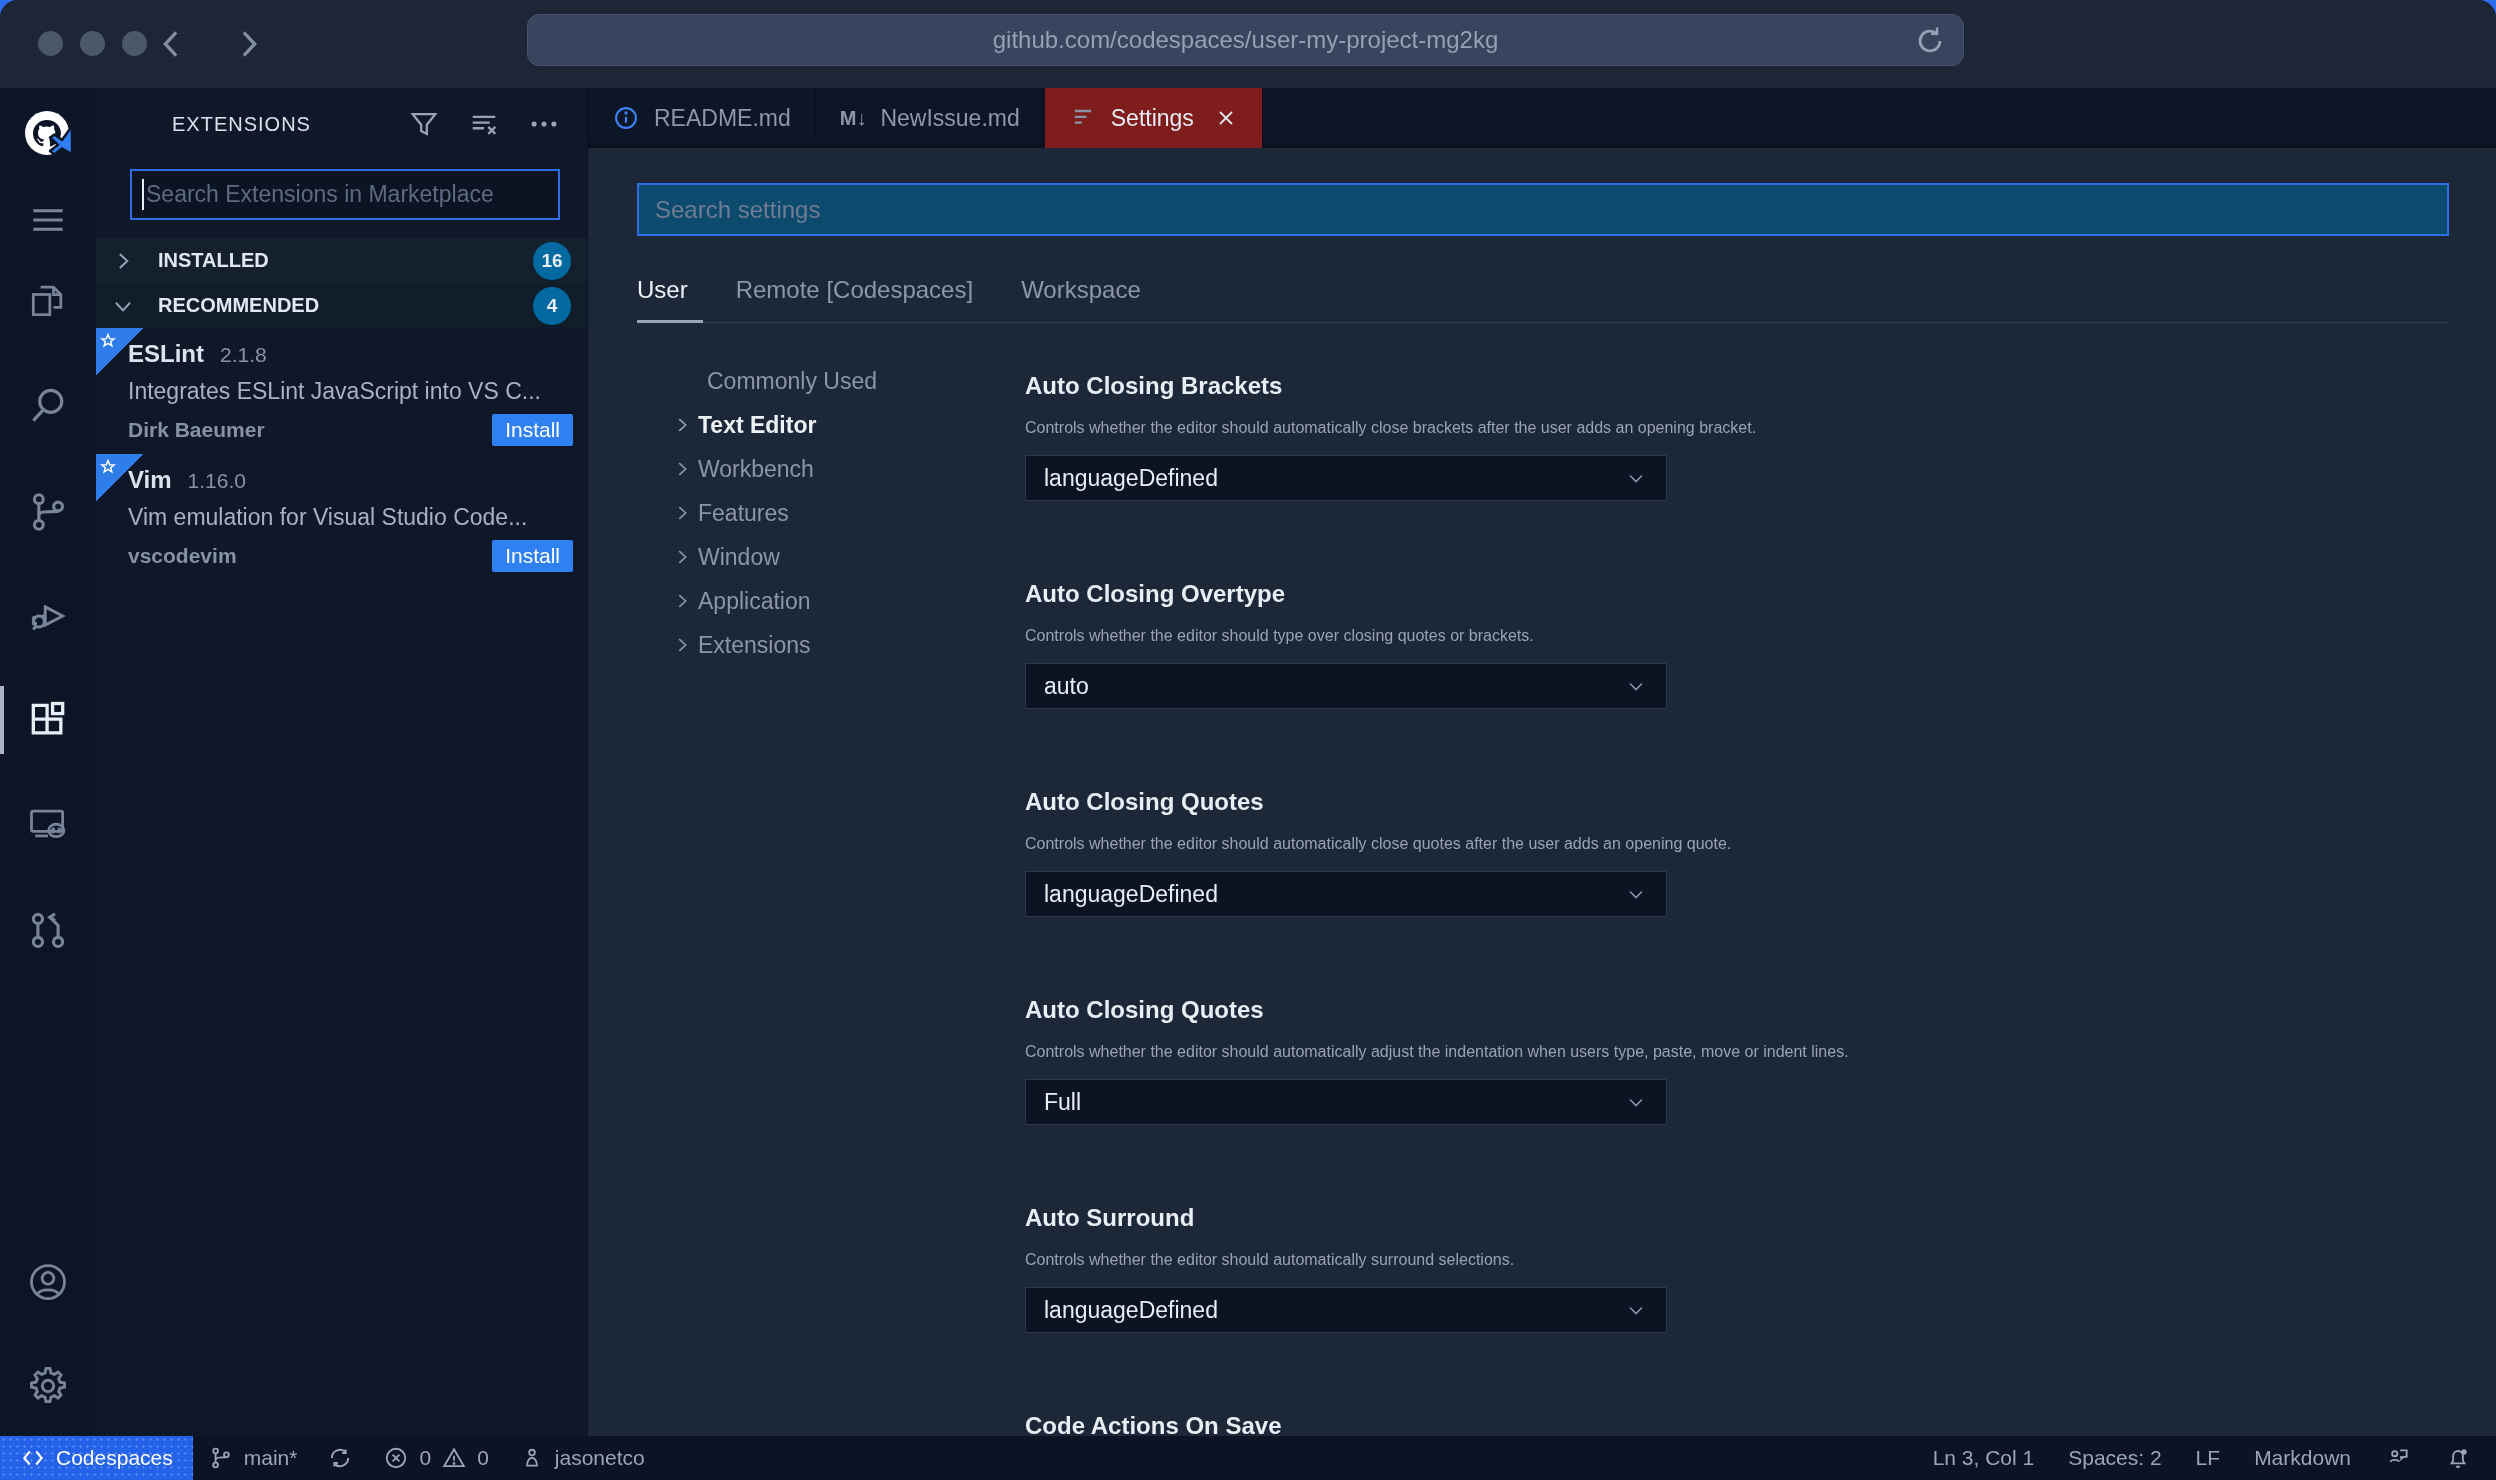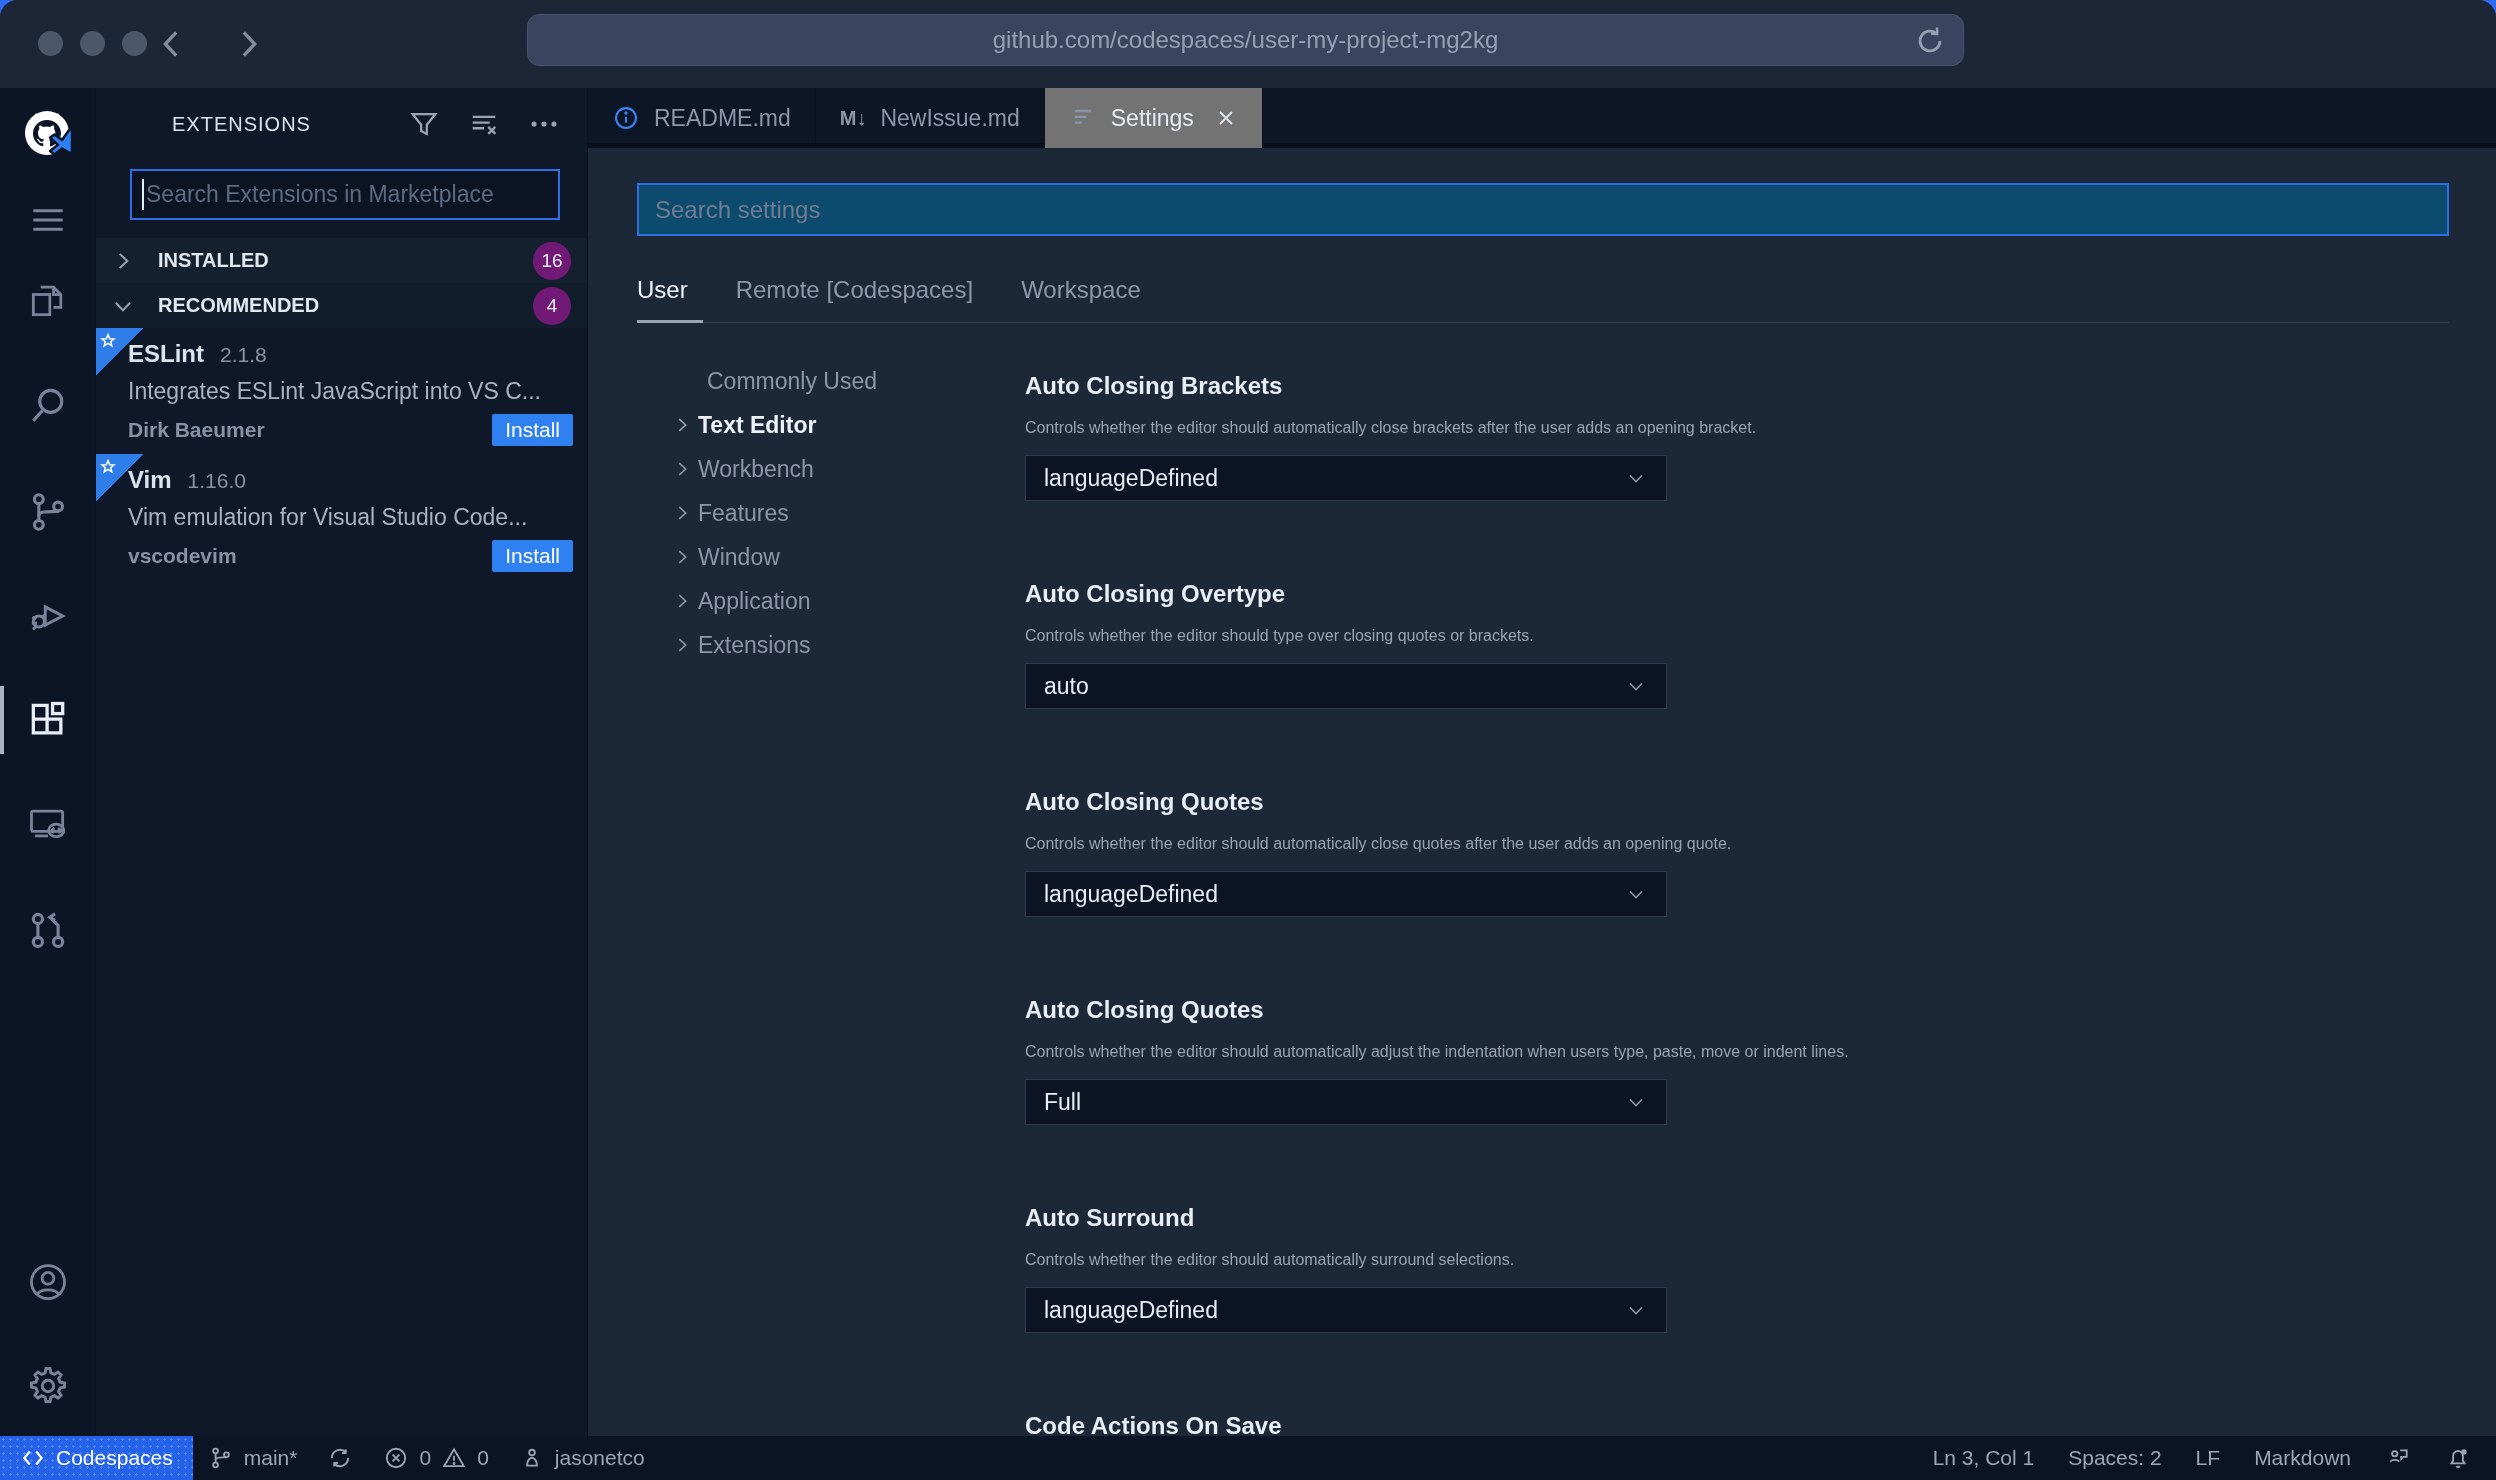--- a/index.html
+++ b/index.html
@@ -51,22 +51,22 @@
     color:#c7d0dd; font-size:23px; padding:0 12px 0 14px; outline:none;
     font-family:"Liberation Sans",sans-serif;
   }
   .sb-search input::placeholder{ color:#5d6b82; }
   .sb-search .caret{ position:absolute; left:12px; top:10px; width:2px; height:31px; background:#e8edf4; }
   .sb-section{ height:45px; display:flex; align-items:center; padding:0 16px 0 14px; color:#e2e8f0; }
   .sb-section .chev{ width:26px; height:26px; color:#98a2b2; flex:none; }
   .sb-section .lbl{ font-weight:bold; font-size:20px; margin-left:22px; }
   .sb-section .badge{
     margin-left:auto; min-width:38px; height:38px; border-radius:19px;
-    background:#701a75; color:#e8edf4; font-size:19px;
-    display:flex; align-items:center; justify-content:center; padding:0 8px;
+    background:#0369a1; color:#e8edf4; font-size:19px;
+    display:flex; align-items:center; justify-content:center; padding:0 8px;font-weight:bold;
   }
   .sb-section.installed{ background:#15202f; }
   .sb-section.recommended{ background:#121d2c; }
   .ext-item{ height:126px; position:relative; padding:12px 14px 0 32px; }
   .ext-ribbon{ position:absolute; left:0; top:0; width:48px; height:48px;
     background:linear-gradient(135deg,#2e7de9 50%, transparent 50%); }
   .ext-ribbon svg{ position:absolute; left:3px; top:4px; width:18px; height:18px; color:#fff; }
   .ext-line1{ display:flex; align-items:baseline; gap:16px; margin-left:0; }
   .ext-name{ color:#dce3ed; font-weight:bold; font-size:24px; }
   .ext-version{ color:#8792a5; font-size:21px; }
@@ -75,21 +75,21 @@
   .ext-author{ color:#8792a5; font-weight:bold; font-size:21px; }
   .install-btn{
     margin-left:auto; background:#2f80f0; color:#ffffff; font-size:21px;
     padding:4px 13px; border:none; border-radius:2px; font-family:"Liberation Sans",sans-serif;
   }
   
   .editor{ flex:1; min-width:0; display:flex; flex-direction:column; background:#1c2737; }
   .tabbar{ height:60px; flex:none; display:flex; background:#0d1626; box-shadow:inset 0 -5px 0 #0a101d; }
   .tab{ display:flex; align-items:center; gap:14px; padding:0 24px; font-size:23px;
         color:#8d97a9; border-right:1px solid #0a101d; box-shadow:inset 0 -5px 0 #0a101d; }
-  .tab.active{ background:#737373; color:#e7ecf4; box-shadow:none; }
+  .tab.active{ background:#7f1d1d; color:#e7ecf4; box-shadow:none; }
   .tab svg{ width:28px; height:28px; flex:none; }
   .tab .close{ width:24px; height:24px; color:#dfe5ee; margin-left:6px; }
   .tab .md-glyph{ font-size:20px; font-weight:bold; color:#8d97a9; }
   
   .settings-page{ flex:1; min-height:0; overflow:hidden; padding:35px 47px 0 49px; }
   .set-search input{
     width:100%; height:53px; background:#0c4a6e; border:2px solid #2d6fe3;
     color:#c7d0dd; font-size:24px; padding:0 16px; outline:none;
     font-family:"Liberation Sans",sans-serif;
   }

